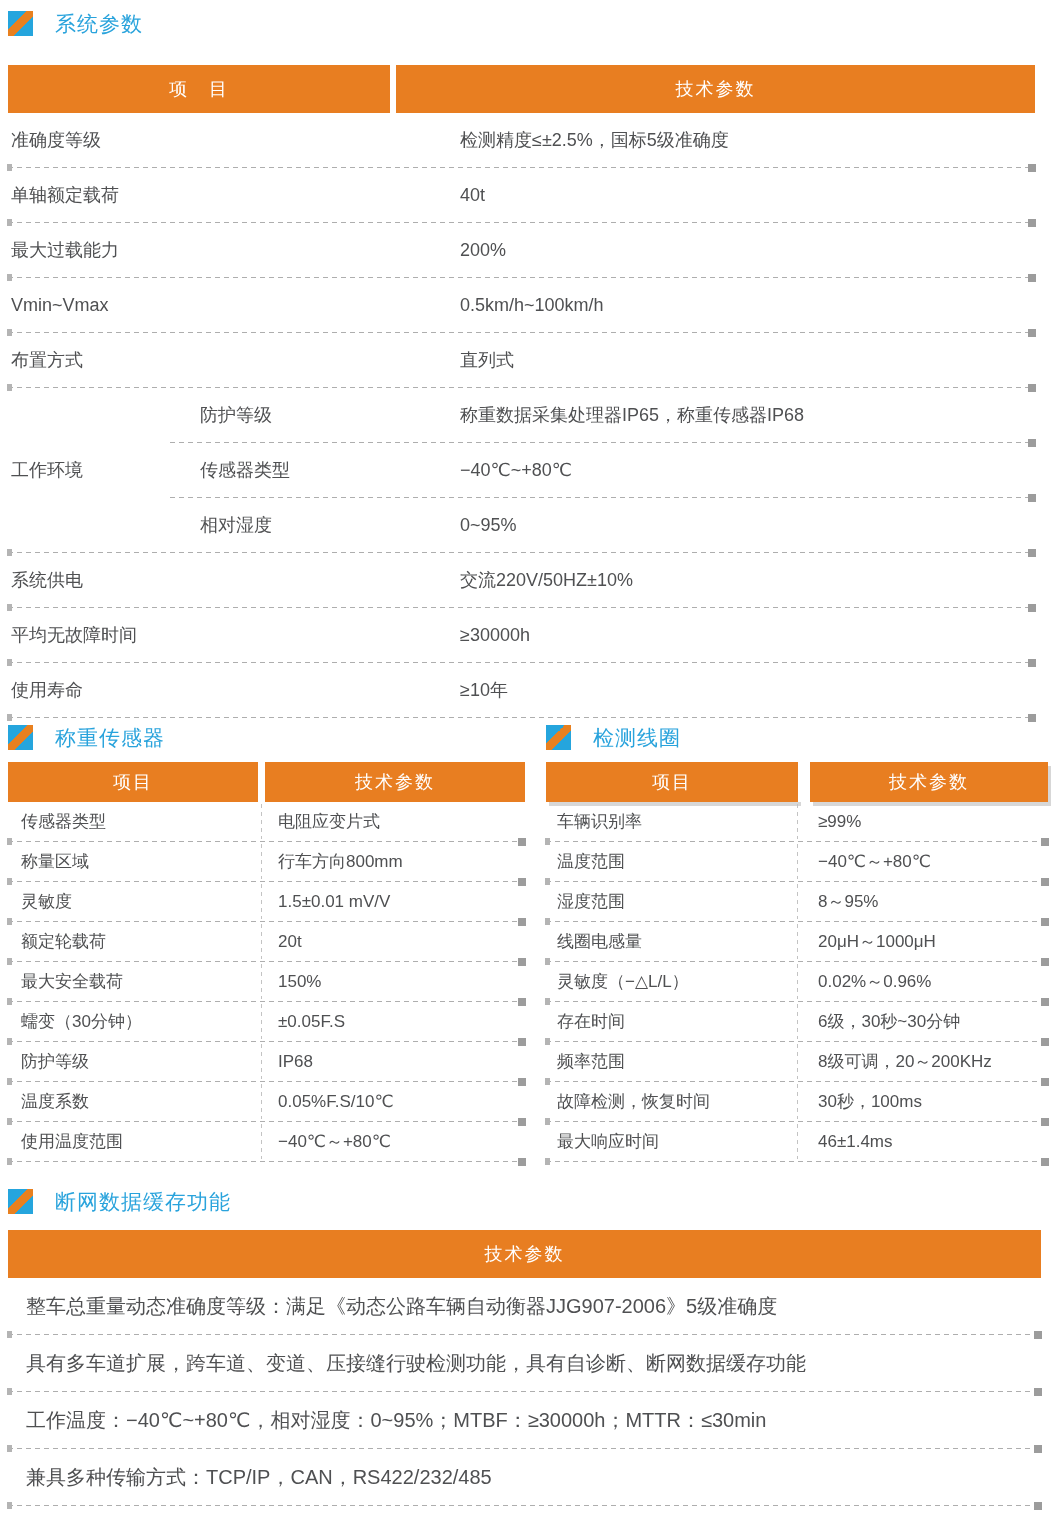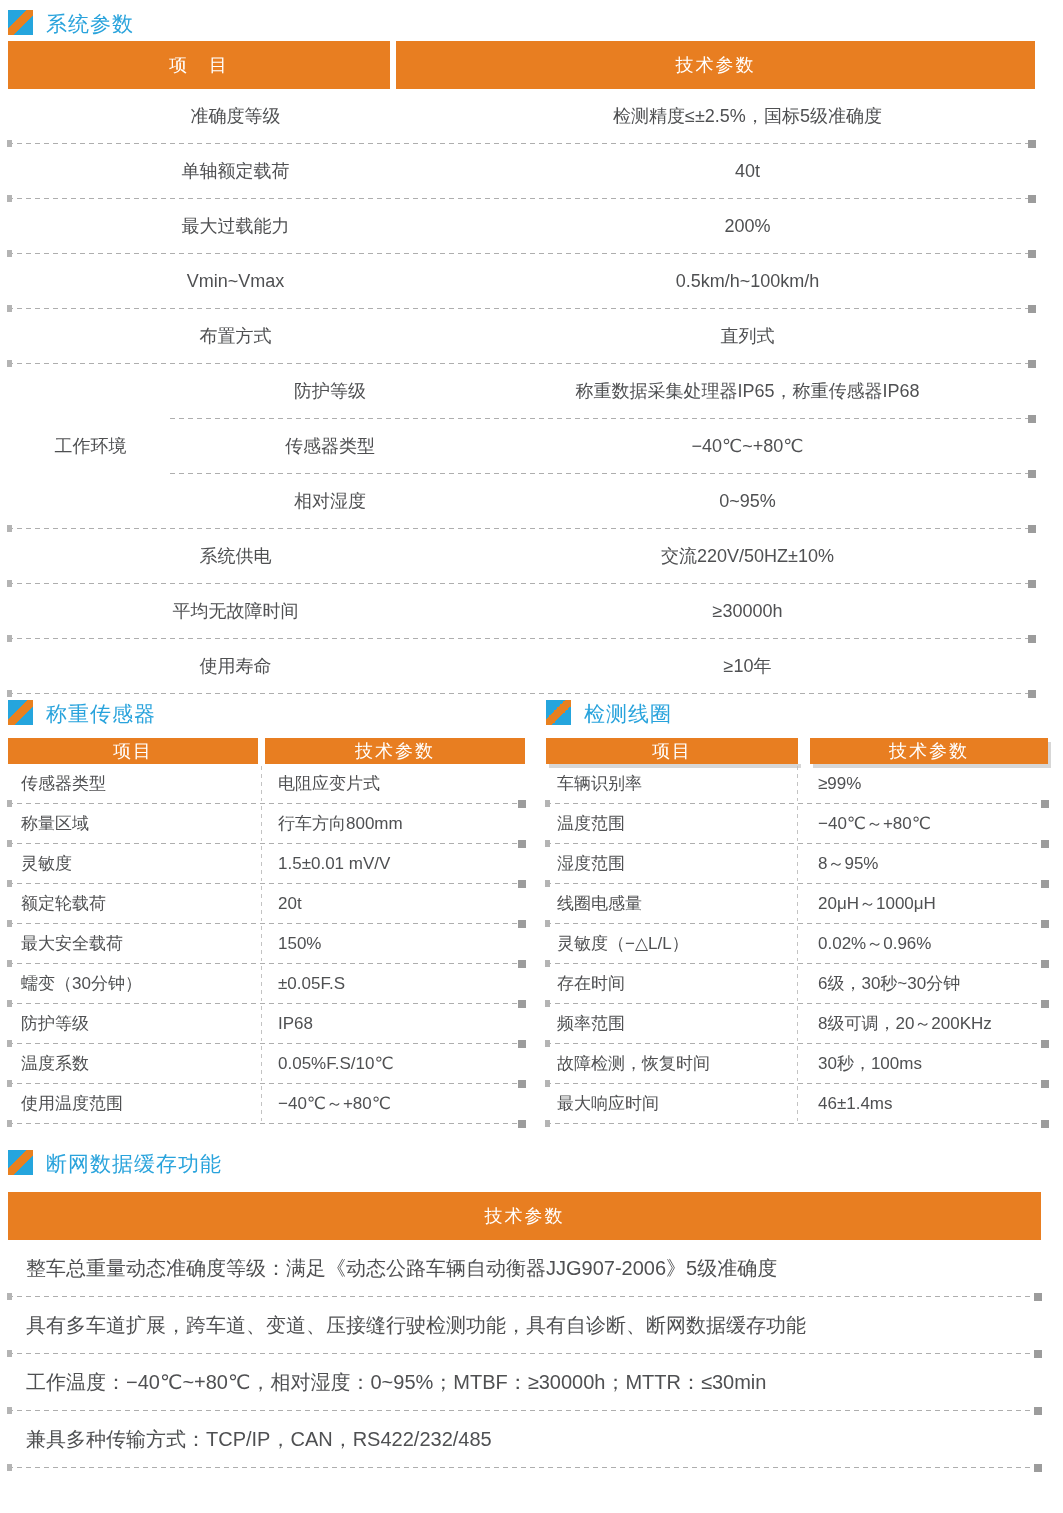--- a/index.html
+++ b/index.html
@@ -7,21 +7,21 @@
   body {
     width:1063px; height:1513px;
     font-family:"Liberation Sans","DejaVu Sans",sans-serif;
     color:#4f5052;
     position:relative;
     overflow:hidden;
   }
   .page { padding:10px 0 0 8px; }
 
   
-  .sec-title { display:flex; align-items:flex-start; gap:13px; height:27px; }
+  .sec-title { display:flex; align-items:center; gap:22px; height:27px; }
   .sec-title .icon {
     width:25px; height:25px; flex:0 0 25px;
     background:linear-gradient(135deg,#25a5dd 38%,#e8801f 38%,#e8801f 62%,#25a5dd 62%);
   }
   .sec-title .txt { font-size:21px; color:#29a3dc; letter-spacing:1px; }
 
   
   .th {
     background:#e87e21; color:#ffffff; font-size:18px;
     display:flex; align-items:center; justify-content:center;
@@ -37,34 +37,34 @@
     content:""; position:absolute; left:-1px; top:-3px;
     width:5px; height:7px; background:#b4b4b4;
   }
   .sep::after {
     content:""; position:absolute; right:-1px; top:-3px;
     width:8px; height:8px; background:#9c9c9c;
   }
   .sep.no-left::before { display:none; }
 
   
-  .tbl-main { width:1027px; margin-top:4px;text-align:center; }
+  .tbl-main { width:1027px; margin-top:28px; }
   .tbl-main .thead { display:grid; grid-template-columns:382px 6px 1fr; height:48px; }
   .tbl-main .thead .gap { background:#ffffff; }
   .row-m { display:grid; grid-template-columns:452px 1fr; min-height:54px; align-items:center; font-size:18px; }
   .row-m .lbl { padding-left:3px; }
   .group { display:grid; grid-template-columns:162px 1fr; }
   .group .glbl { font-size:18px; align-self:center; padding-left:3px; }
   .row-s { display:grid; grid-template-columns:290px 1fr; min-height:54px; align-items:center; font-size:18px; }
   .row-s .lbl { padding-left:30px; }
 
   
   .two-col { display:flex; gap:21px; margin-top:6px; }
   .tbl-sm { font-size:17px; }
-  .tbl-sm .thead { display:grid; height:26px; margin-top:11px; }
+  .tbl-sm .thead { display:grid; height:40px; margin-top:11px; }
   .tbl-sm.left  { width:517px; }
   .tbl-sm.right { width:502px; }
   .tbl-sm.left  .thead { grid-template-columns:250px 7px 1fr; }
   .tbl-sm.right .thead { grid-template-columns:252px 12px 1fr; }
   .tbl-sm.right .thead .th { box-shadow:3px 4px 0 rgba(110,110,110,0.28); }
   .tbl-sm .thead .gap { background:#ffffff; }
   .row-t { display:grid; min-height:39px; align-items:center; position:relative; }
   .tbl-sm.left  .row-t { grid-template-columns:253px 1fr; }
   .tbl-sm.right .row-t { grid-template-columns:251px 1fr; }
   .tbl-sm.left  .row-t .lbl { padding-left:13px; }

